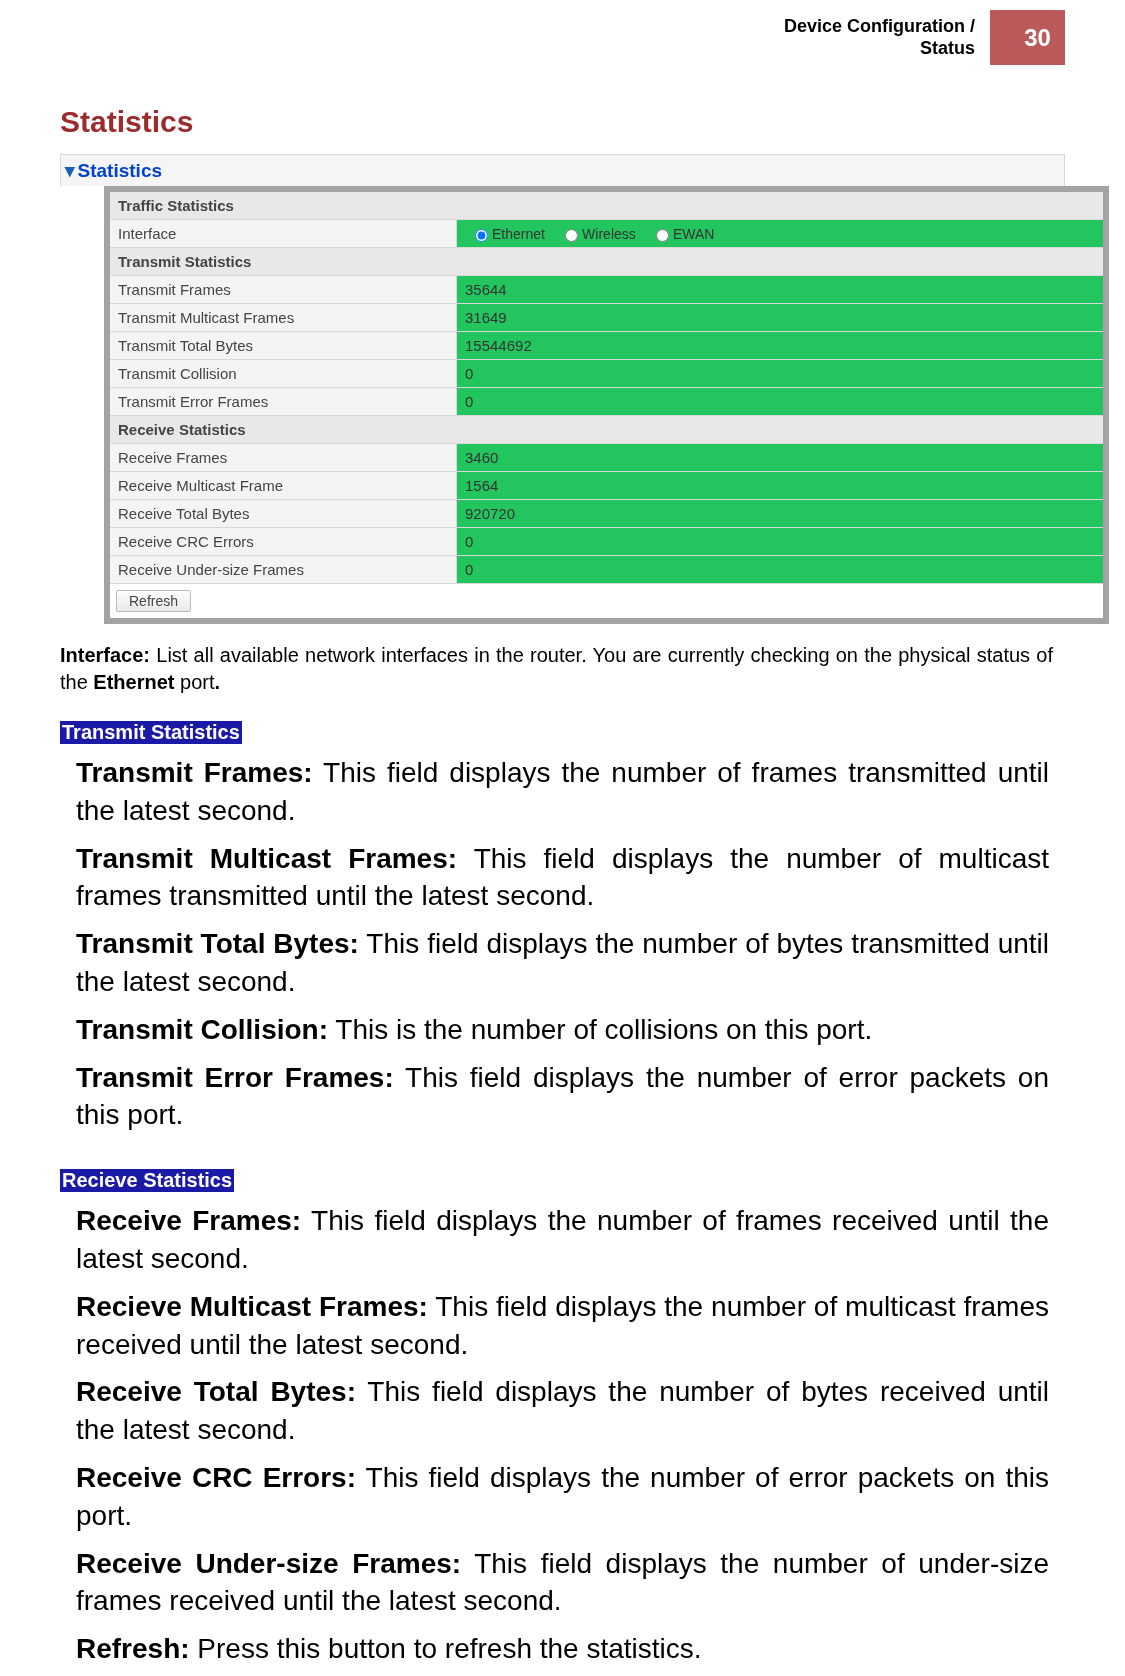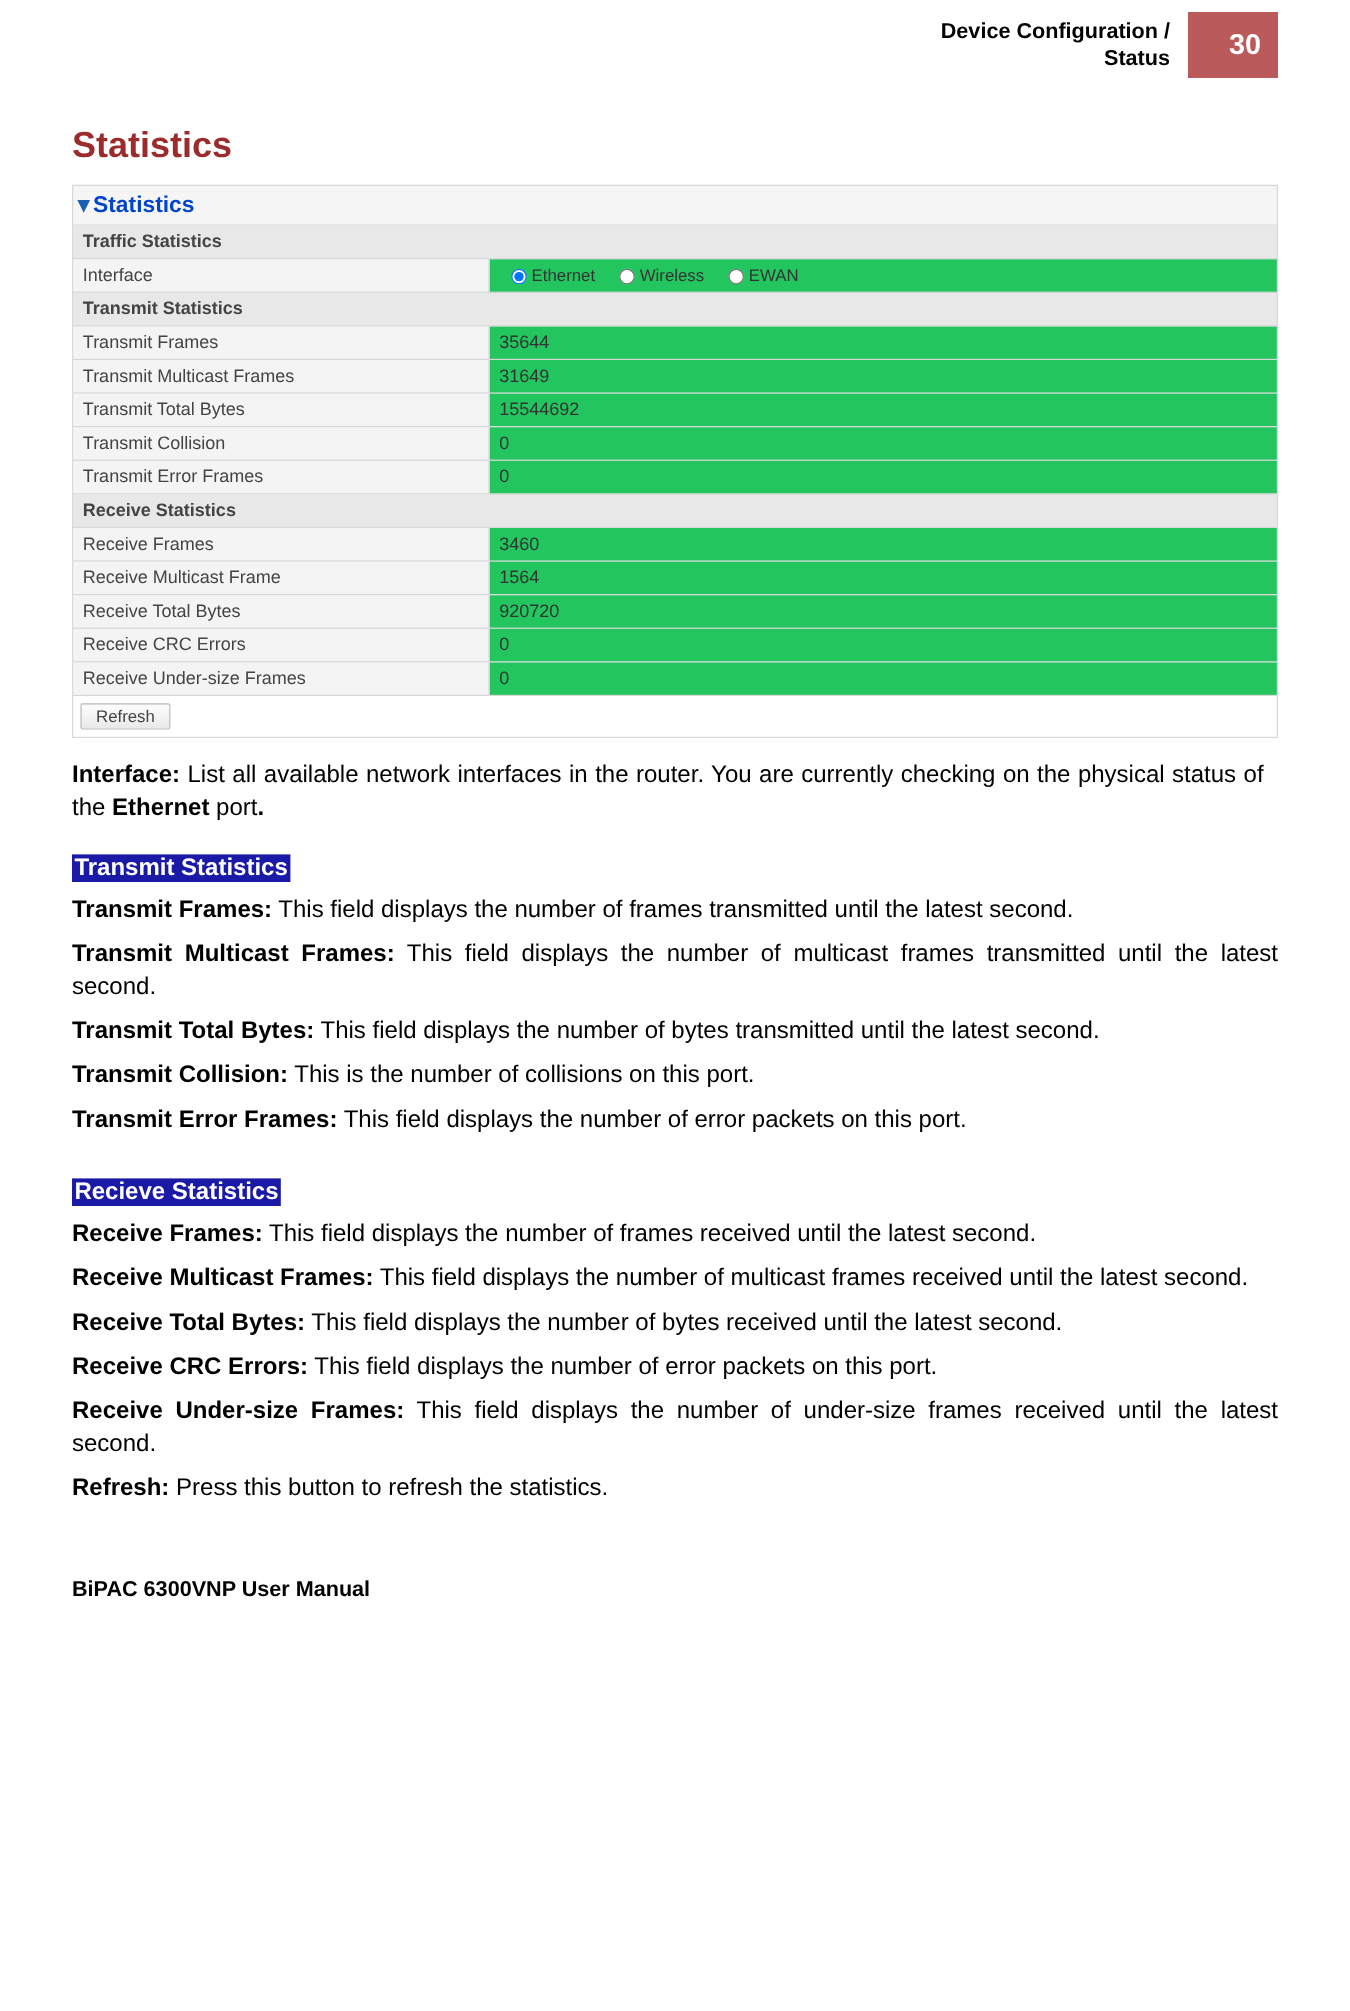--- a/index.html
+++ b/index.html
@@ -50,22 +50,23 @@
     font-size: 20px;
     margin: 15px 0 10px 0;
   }
   .subsection .diamond {
     color: #2b3fd6;
     margin-right: 10px;
   }
   .stats-table {
     width: 100%;
     border-collapse: collapse;
-    border: 1px solid #a3a3a3;
+    border: 6px solid #a3a3a3;
     font-size: 15px;
+    margin-left: 44px;
   }
   .stats-table td, .stats-table th {
     border: 1px solid #d8d8d8;
     padding: 5px 8px;
     text-align: left;
   }
   .panel-title {
     background: #f5f5f5;
     color: #0044cc;
     font-weight: bold;
@@ -107,23 +108,23 @@
     cursor: pointer;
     color: #444;
   }
   .body-text {
     font-size: 20px;
     line-height: 1.35;
     margin: 18px 12px 0 0;
     text-align: justify;
   }
   .field-def {
-    font-size: 20px;
+    font-size: 28px;
     line-height: 1.35;
-    margin: 10px 0;
+    margin: 10px 16px;
     text-align: justify;
   }
   .field-def b { font-weight: bold; }
   .group-label {
     display: inline-block;
     background: #1a1aa6;
     color: #fff;
     font-weight: bold;
     font-size: 20px;
     padding: 0 2px;
@@ -225,20 +226,20 @@
 
   <div class="group-label">Transmit Statistics</div>
   <p class="field-def"><b>Transmit Frames:</b><span> This field displays the number of frames transmitted until the latest second.</span></p>
   <p class="field-def"><b>Transmit Multicast Frames:</b><span> This field displays the number of multicast frames transmitted until the latest second.</span></p>
   <p class="field-def"><b>Transmit Total Bytes:</b><span> This field displays the number of bytes transmitted until the latest second.</span></p>
   <p class="field-def"><b>Transmit Collision:</b><span> This is the number of collisions on this port.</span></p>
   <p class="field-def"><b>Transmit Error Frames:</b><span> This field displays the number of error packets on this port.</span></p>
 
   <div class="group-label">Recieve Statistics</div>
   <p class="field-def"><b>Receive Frames:</b><span> This field displays the number of frames received until the latest second.</span></p>
-  <p class="field-def"><b>Receive Multicast Frames:</b><span> This field displays the number of multicast frames received until the latest second.</span></p>
+  <p class="field-def"><b>Recieve Multicast Frames:</b><span> This field displays the number of multicast frames received until the latest second.</span></p>
   <p class="field-def"><b>Receive Total Bytes:</b><span> This field displays the number of bytes received until the latest second.</span></p>
   <p class="field-def"><b>Receive CRC Errors:</b><span> This field displays the number of error packets on this port.</span></p>
   <p class="field-def"><b>Receive Under-size Frames:</b><span> This field displays the number of under-size frames received until the latest second.</span></p>
   <p class="field-def"><b>Refresh:</b><span> Press this button to refresh the statistics.</span></p>
 
   <div class="footer">BiPAC 6300VNP User Manual</div>
 </div>
 
 </body></html>

